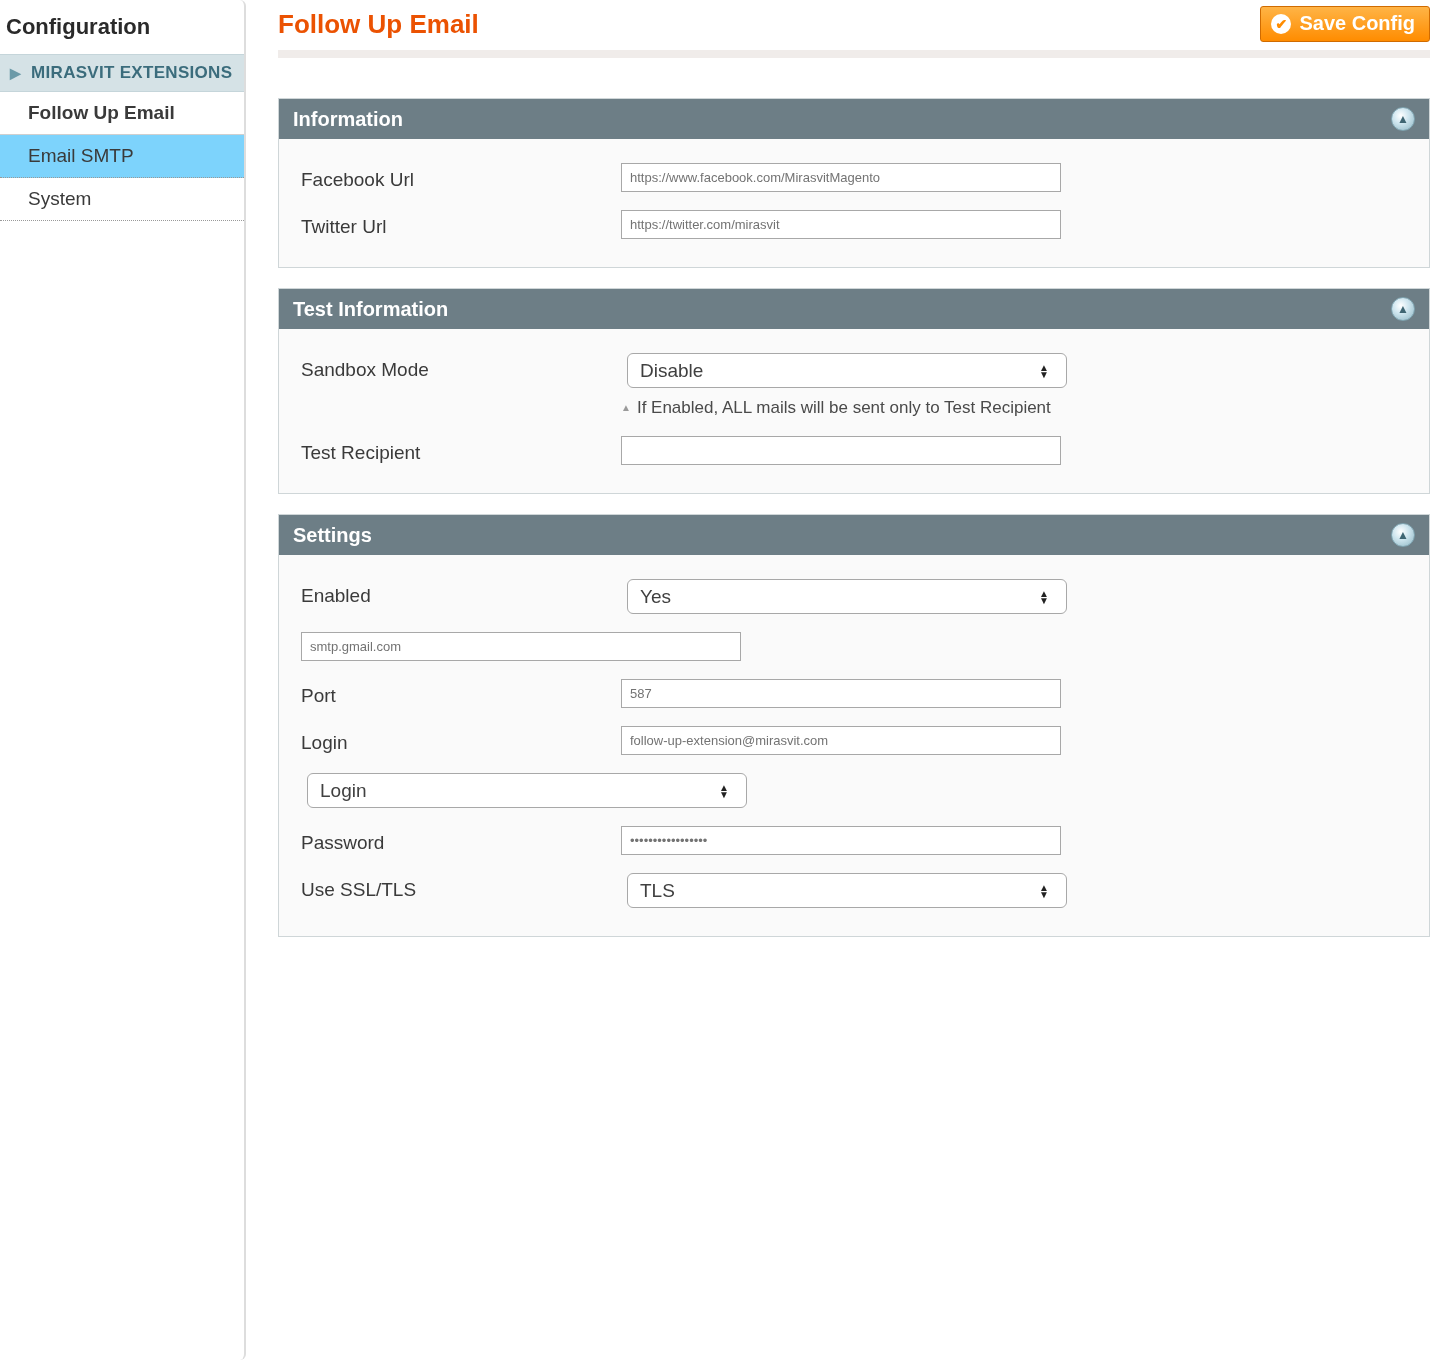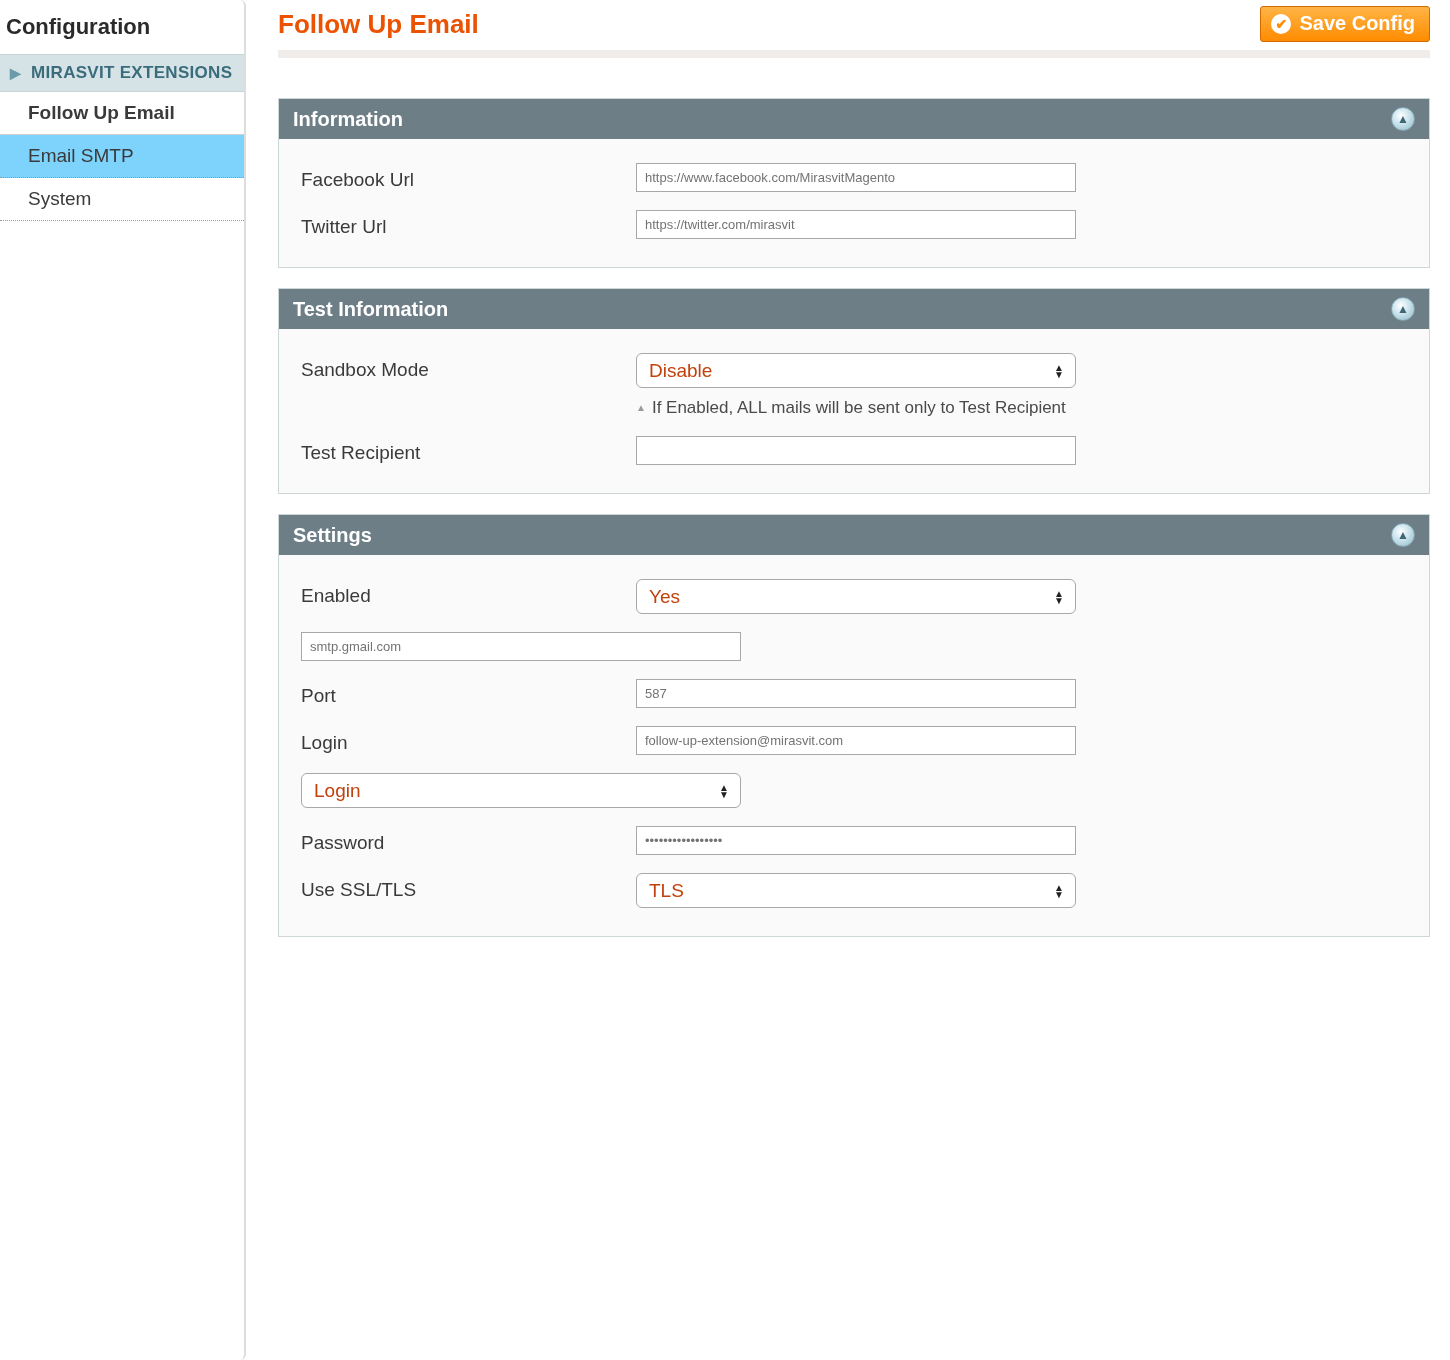--- a/index.html
+++ b/index.html
@@ -124,21 +124,20 @@
     color: #3f6673;
     font-size: 12px;
   }
   .panel-body {
     padding: 24px 22px 28px 22px;
   }
   .row {
     display: flex;
     align-items: flex-start;
     margin-bottom: 18px;
-    gap: 15px;
   }
   .row:last-child { margin-bottom: 0; }
   .lbl {
     flex: 0 0 320px;
     font-size: 19px;
     color: #3a3a3a;
     padding-top: 6px;
   }
   .ctl { flex: 1; }
   input[type=text], input[type=password] {
@@ -155,22 +154,23 @@
     width: 100%;
     max-width: 440px;
   }
   .select-wrap select {
     width: 100%;
     font-size: 19px;
     padding: 6px 34px 6px 12px;
     border: 1px solid #a8a8a8;
     border-radius: 6px;
     background: #fff;
-    color: #c2410c;
+    color: #404040;
     appearance: none;
+    margin-left: 6px;
     -webkit-appearance: none;
   }
   .select-wrap .arrows {
     position: absolute;
     right: 12px; top: 50%;
     transform: translateY(-50%);
     pointer-events: none;
     display: flex; flex-direction: column;
     line-height: 7px;
     font-size: 10px;

